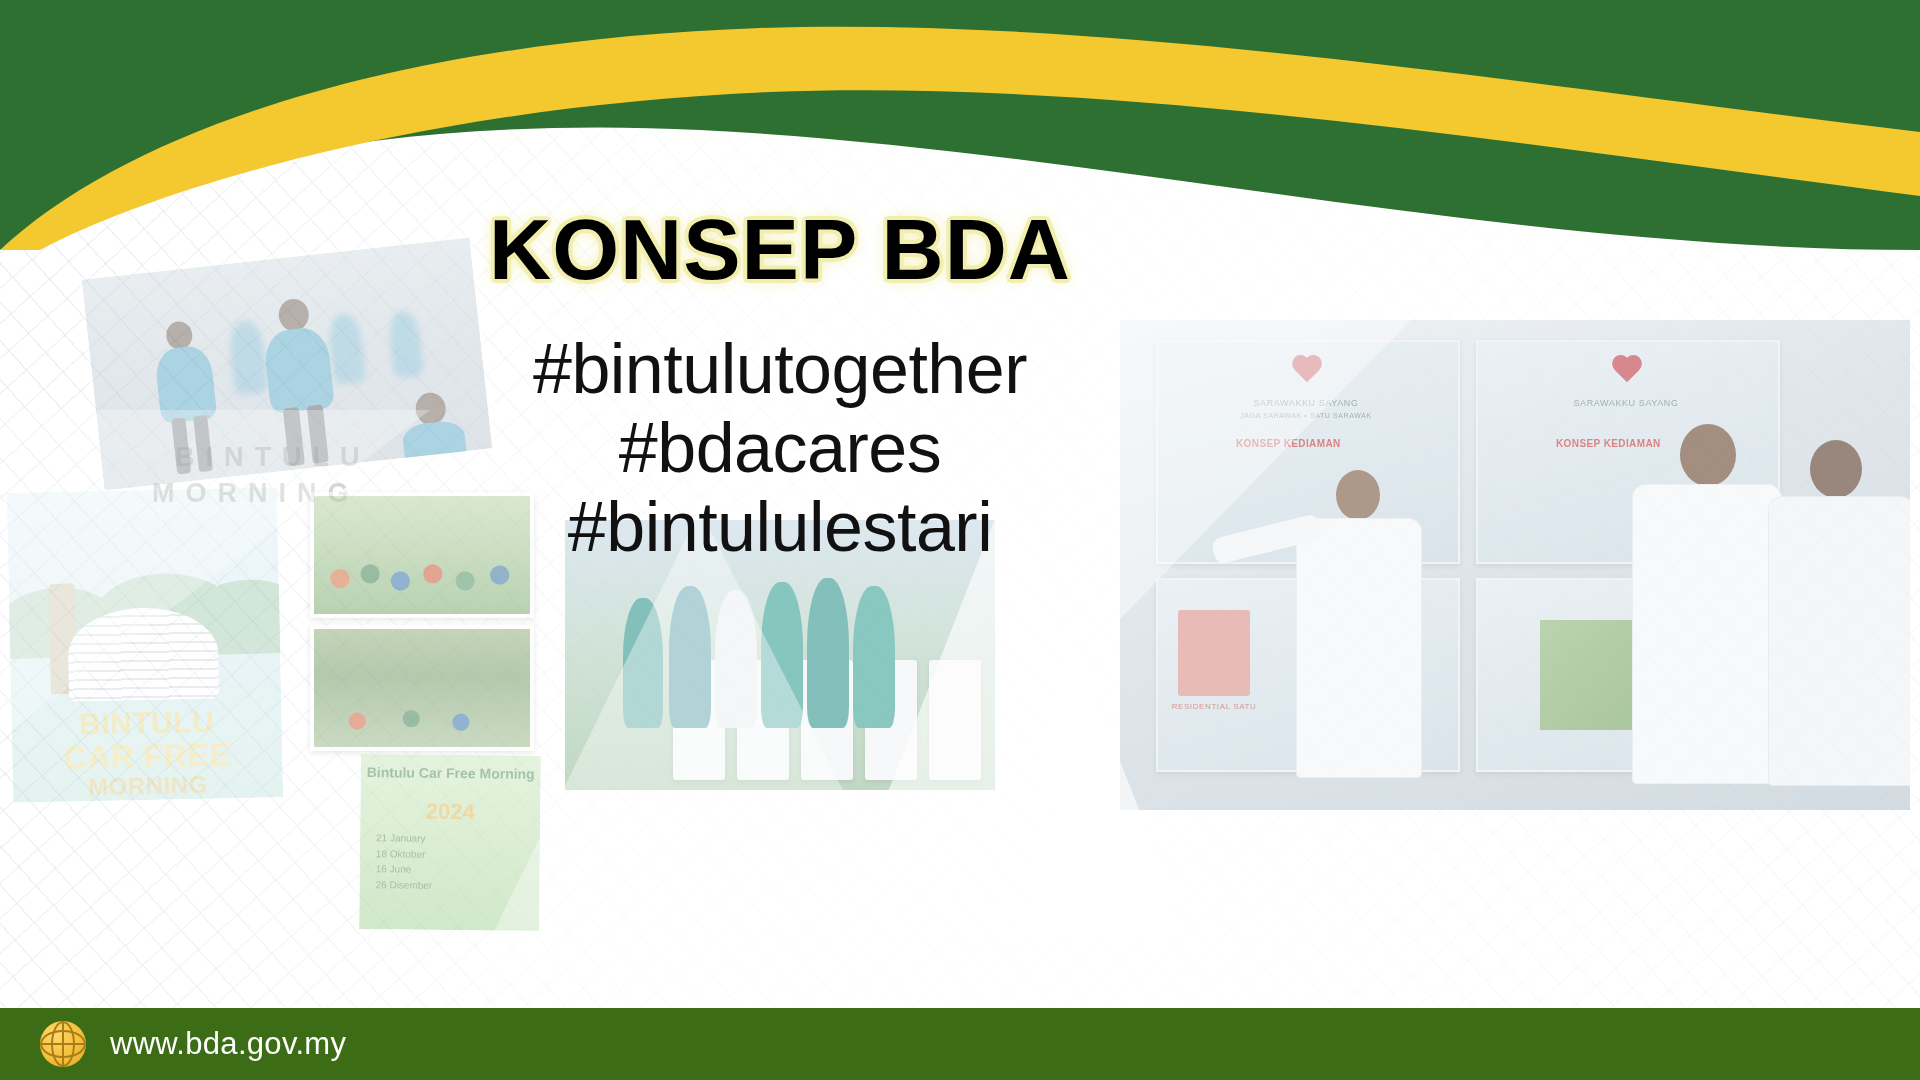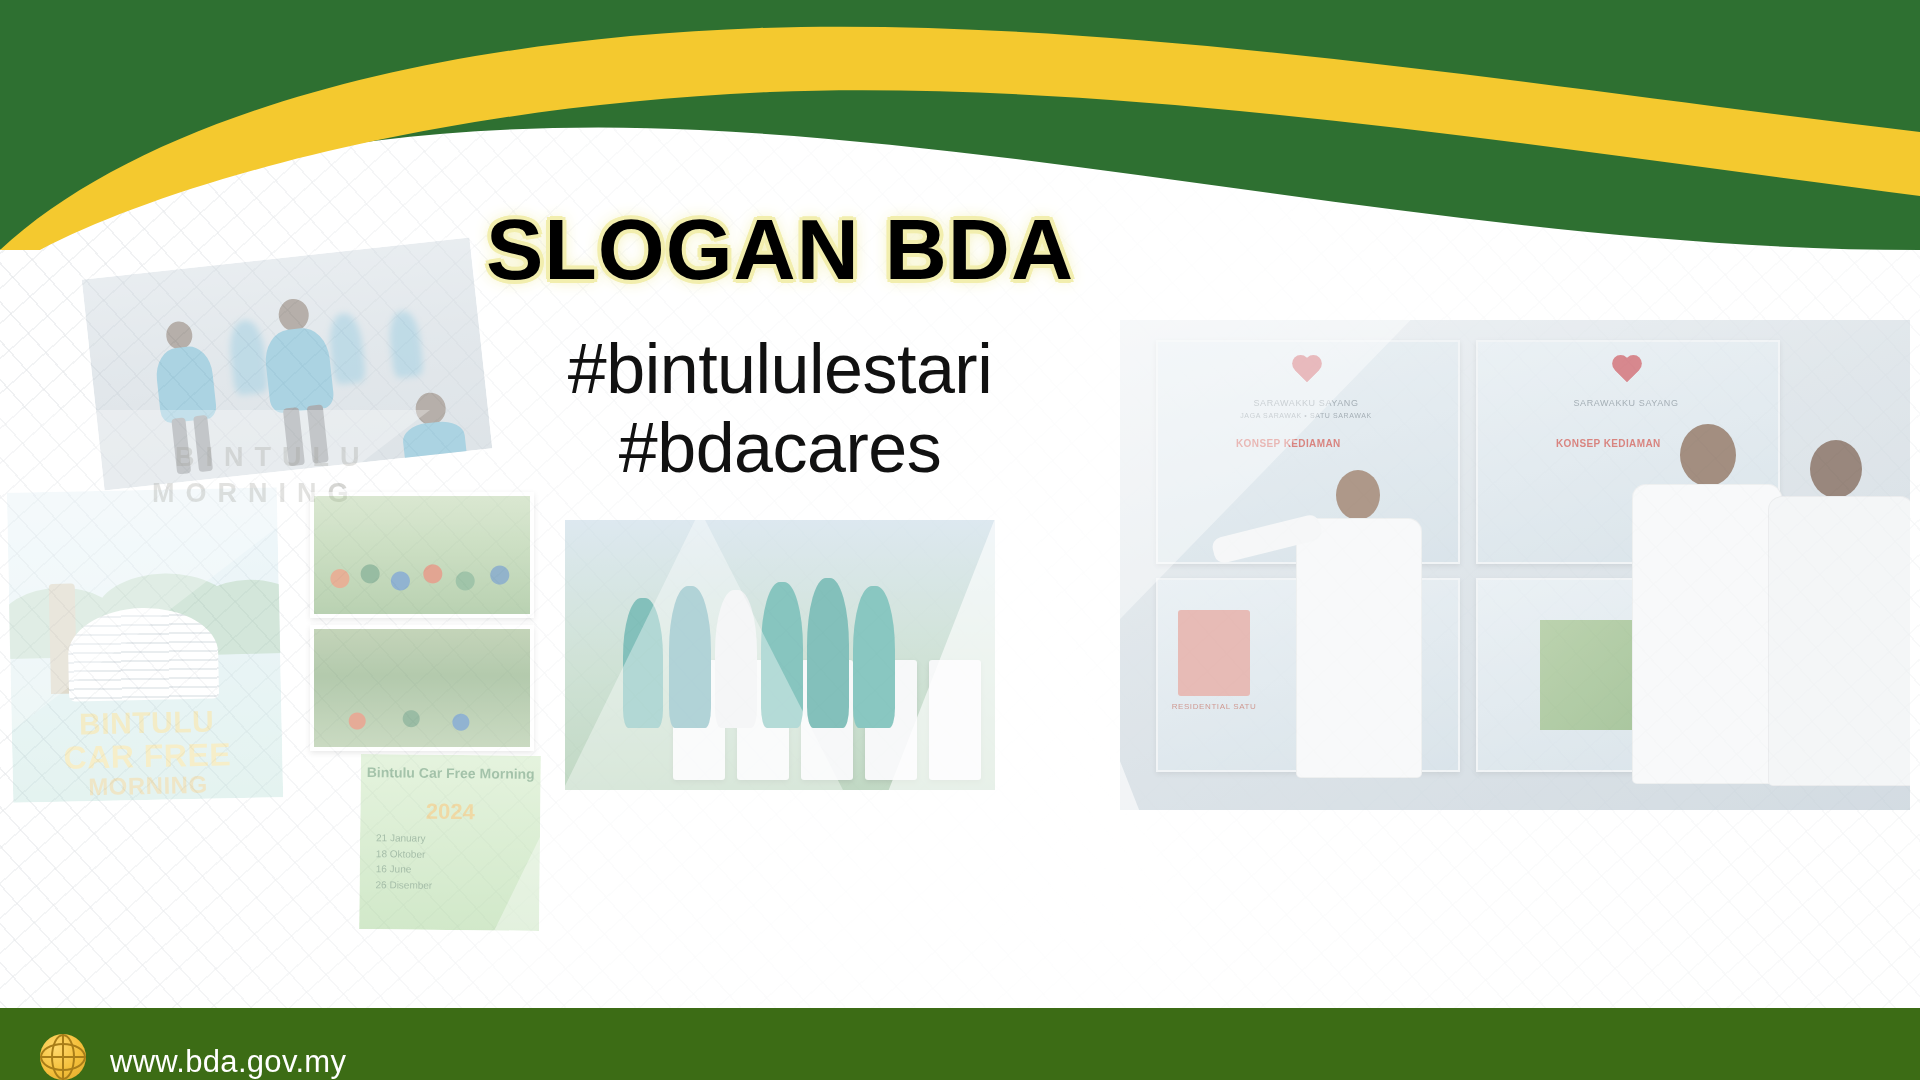--- a/index.html
+++ b/index.html
@@ -107,21 +107,21 @@
         0 -4px 0 #f2eeae, 0 4px 0 #f2eeae, -4px 0 0 #f2eeae, 4px 0 0 #f2eeae,
         0 0 16px rgba(240,236,160,.95);}
 
   .tags{position:absolute;left:0;top:330px;width:1560px;text-align:center;
         font-size:70px;font-weight:400;color:#111;line-height:1.13;
         letter-spacing:-.5px;}
   .tags div{white-space:nowrap;}
 
   
   .footer{position:absolute;left:0;bottom:0;width:1920px;height:72px;background:#3c6c15;}
-  .fitem{position:absolute;display:flex;align-items:flex-end;gap:24px;height:72px;bottom:0;}
+  .fitem{position:absolute;display:flex;align-items:center;gap:24px;height:72px;bottom:0;}
   .fitem .ftxt{color:#fff;font-size:31px;letter-spacing:.3px;}
   .globe{width:46px;height:46px;border-radius:50%;
          background:radial-gradient(circle at 34% 30%,#ffd86b 0%,#f4bf3a 55%,#dda72a 100%);
          position:relative;flex:none;}
   .globe:before{content:"";position:absolute;left:50%;top:0;width:2px;height:100%;
         margin-left:-1px;background:#a87d18;}
   .globe:after{content:"";position:absolute;top:50%;left:0;width:100%;height:2px;
         margin-top:-1px;background:#a87d18;}
   .globe i{position:absolute;border:2px solid #a87d18;border-radius:50%;}
   .globe i.v{left:11px;top:0;width:24px;height:46px;box-sizing:border-box;}
@@ -275,25 +275,26 @@
       </defs>
       <g clip-path="url(#bclip)">
         <path d="M0,0 H1920 V250 C1500,250 1100,150 700,130 C420,116 160,160 0,250 Z" fill="#2e7031"></path>
         <path d="M0,250 C140,120 420,40 760,28 C1120,16 1560,90 1920,132 L1920,196
                  C1560,150 1120,78 770,92 C440,106 170,182 40,250 Z" fill="#f4c92f"></path>
         <path d="M0,0 H1920 V250 C1500,250 1100,150 700,130 C420,116 160,160 0,250 Z" fill="none"></path>
       </g>
     </svg>
   </div>
 
-  <div class="title">SLOGAN BDA</div>
+  <div class="title">KONSEP BDA</div>
 
   <div class="tags">
+    <div>#bintulutogether</div>
+    <div>#bdacares</div>
     <div>#bintululestari</div>
-    <div>#bdacares</div>
   </div>
 
   <div class="footer"></div>
 
   <div class="fitem" style="left:40px;">
     <span class="globe">
         <i class="v"></i>
         <i class="h1"></i>
       </span>
     <span class="ftxt">www.bda.gov.my</span>

